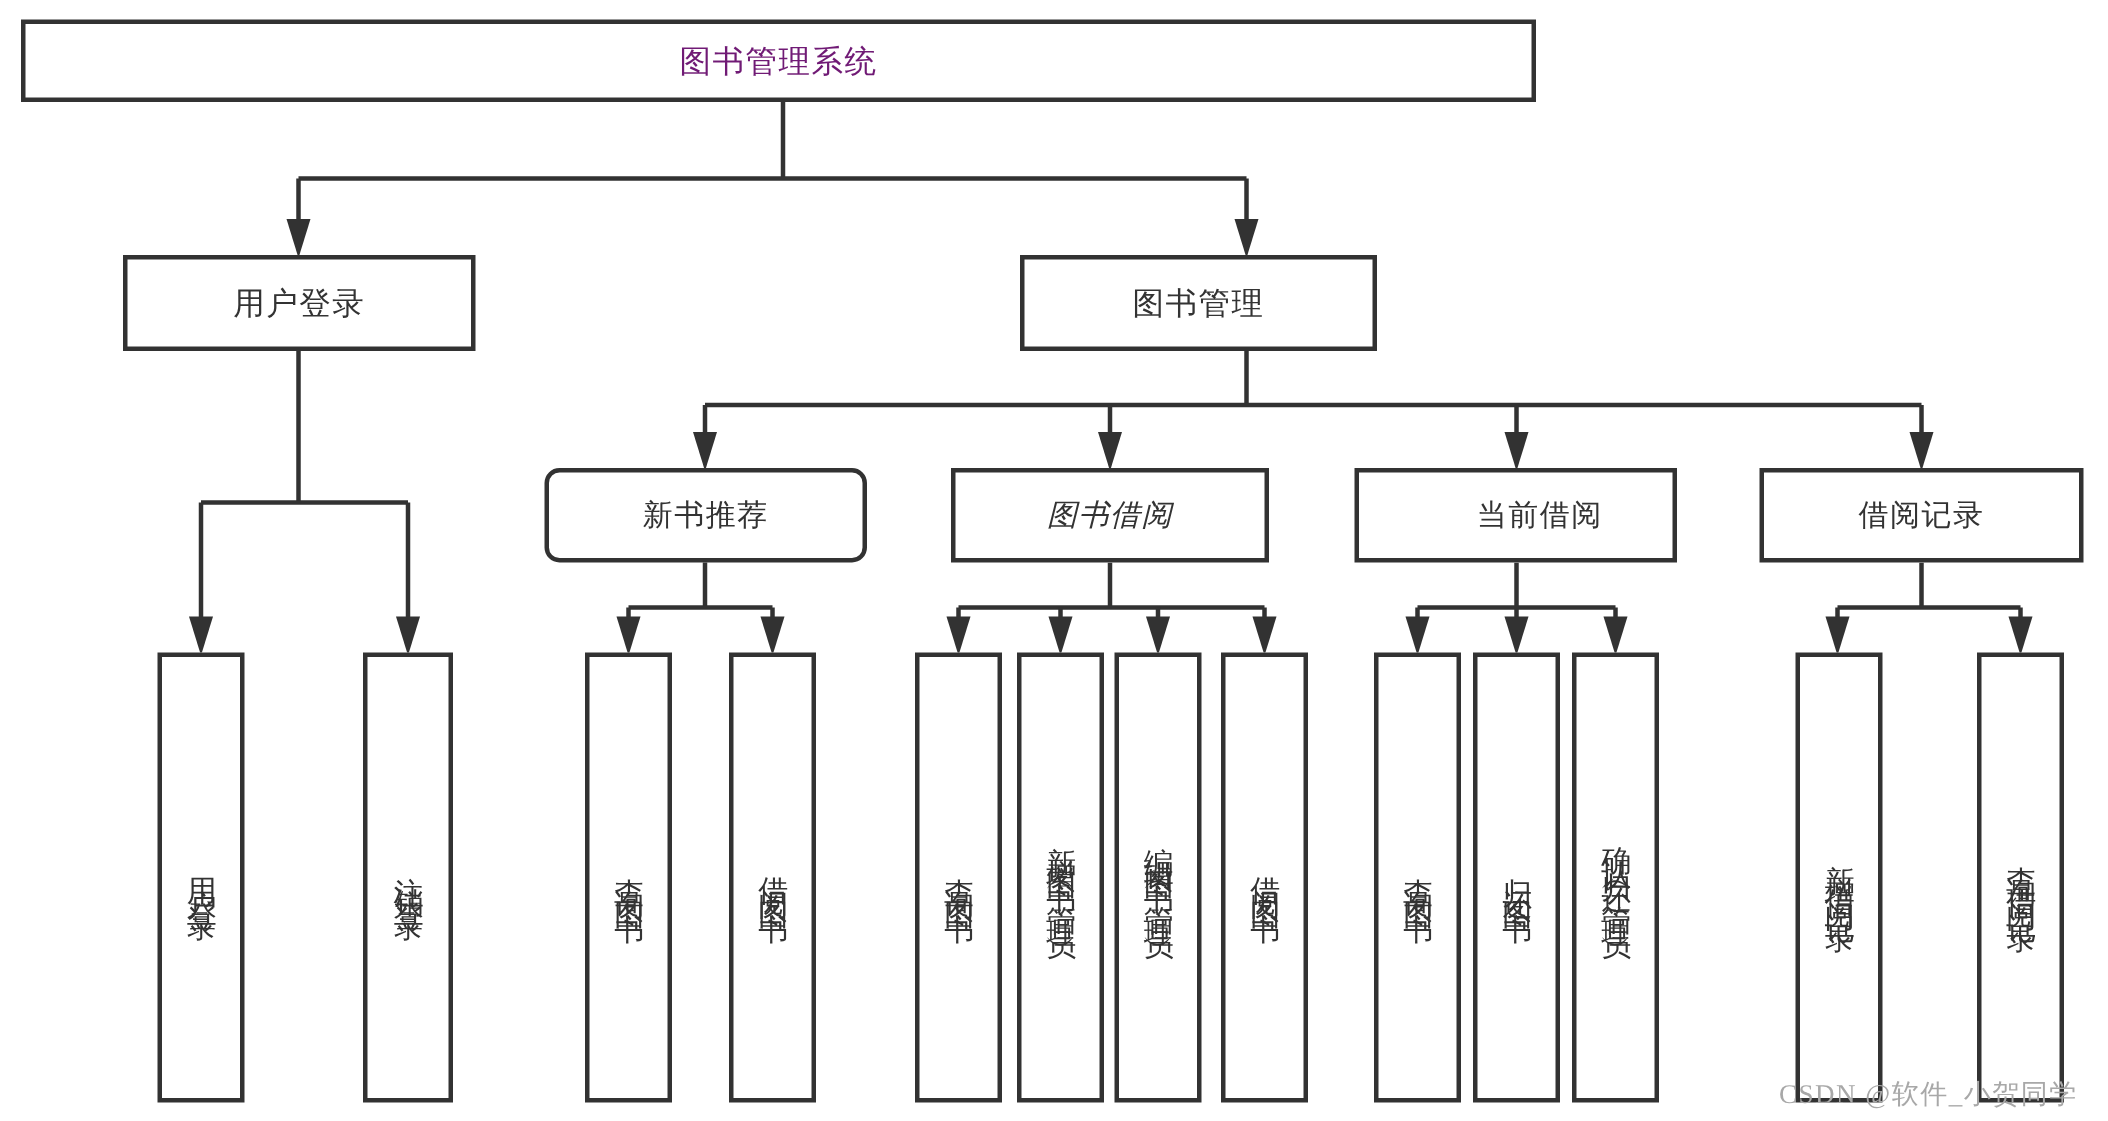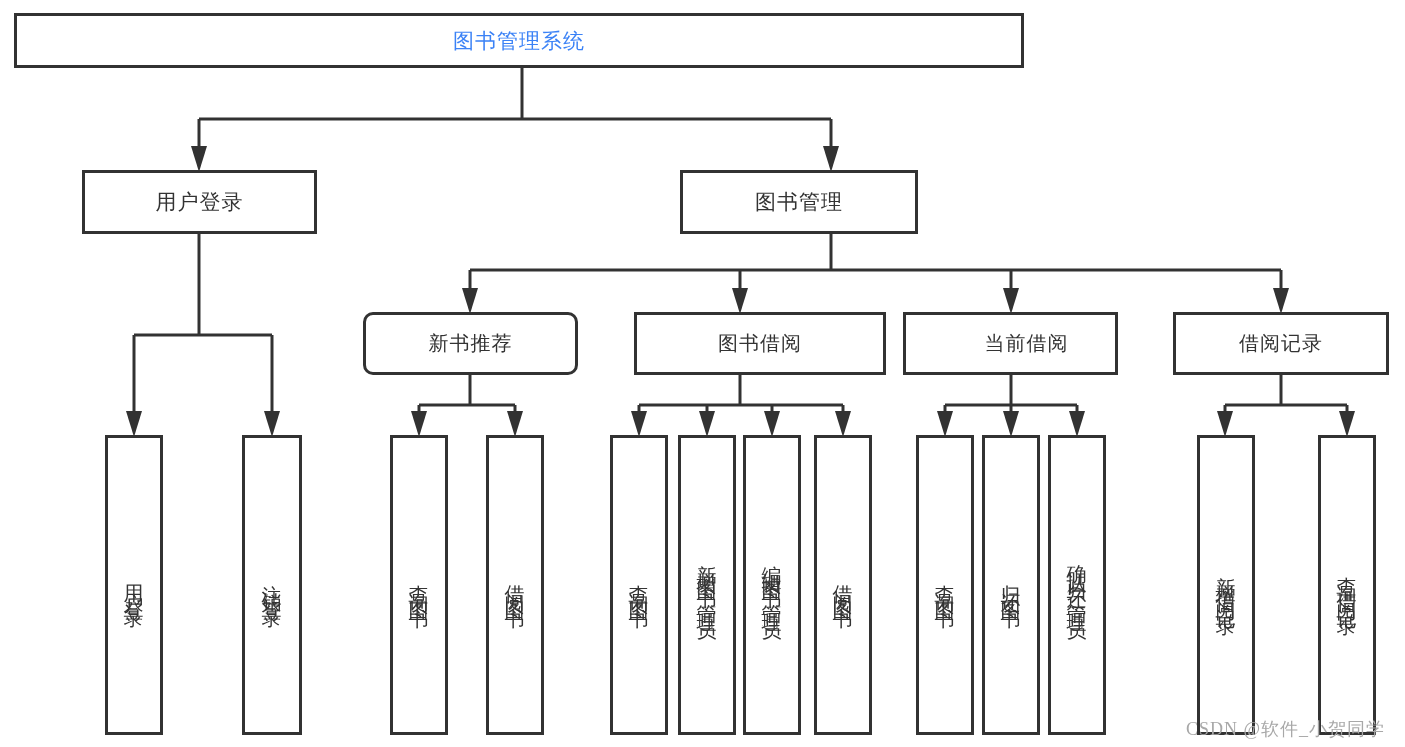--- a/index.html
+++ b/index.html
@@ -117,27 +117,27 @@
       <line x1="1011" y1="405" x2="1011" y2="415" stroke="#323232" stroke-width="3"></line>
       <polygon points="1003,411 1019,411 1011,437" fill="#323232"></polygon>
       <line x1="1077" y1="405" x2="1077" y2="415" stroke="#323232" stroke-width="3"></line>
       <polygon points="1069,411 1085,411 1077,437" fill="#323232"></polygon>
       <line x1="1225" y1="405" x2="1225" y2="415" stroke="#323232" stroke-width="3"></line>
       <polygon points="1217,411 1233,411 1225,437" fill="#323232"></polygon>
       <line x1="1347" y1="405" x2="1347" y2="415" stroke="#323232" stroke-width="3"></line>
       <polygon points="1339,411 1355,411 1347,437" fill="#323232"></polygon>
     </svg>
 
-  <div class="box root" style="border-color: rgb(50, 50, 50); color: #3b82f6;">图书管理系统</div>
+  <div class="box root" style="border-color: rgb(50, 50, 50); color: #701a75;">图书管理系统</div>
 
   <div class="box lvl2" style="left: 82px; width: 235px; border-color: rgb(50, 50, 50); color: rgb(51, 51, 51);">用户登录</div>
   <div class="box lvl2" style="left: 680px; width: 238px; border-color: rgb(50, 50, 50); color: rgb(51, 51, 51);">图书管理</div>
 
   <div class="box lvl3" style="left: 363px; width: 215px; border-color: rgb(50, 50, 50); color: rgb(51, 51, 51); border-radius: 10px;">新书推荐</div>
-  <div class="box lvl3" style="left: 634px; width: 252px; border-color: rgb(50, 50, 50); color: rgb(51, 51, 51);">图书借阅</div>
+  <div class="box lvl3" style="left: 634px; width: 212px; border-color: rgb(50, 50, 50); color: rgb(51, 51, 51); font-style: italic;">图书借阅</div>
   <div class="box lvl3" style="left: 903px; width: 215px; border-color: rgb(50, 50, 50); color: rgb(51, 51, 51); padding-left: 32px;">当前借阅</div>
   <div class="box lvl3" style="left: 1173px; width: 216px; border-color: rgb(50, 50, 50); color: rgb(51, 51, 51);">借阅记录</div>
 
   <div class="box leaf" style="left: 105px; border-color: rgb(50, 50, 50); color: rgb(51, 51, 51);">用户登录</div>
   <div class="box leaf" style="left: 242px; width: 60px; border-color: rgb(50, 50, 50); color: rgb(51, 51, 51);">注销登录</div>
 
   <div class="box leaf" style="left: 390px; border-color: rgb(50, 50, 50); color: rgb(51, 51, 51);">查询图书</div>
   <div class="box leaf" style="left: 486px; border-color: rgb(50, 50, 50); color: rgb(51, 51, 51);">借阅图书</div>
 
   <div class="box leaf" style="left: 610px; border-color: rgb(50, 50, 50); color: rgb(51, 51, 51);">查询图书</div>

